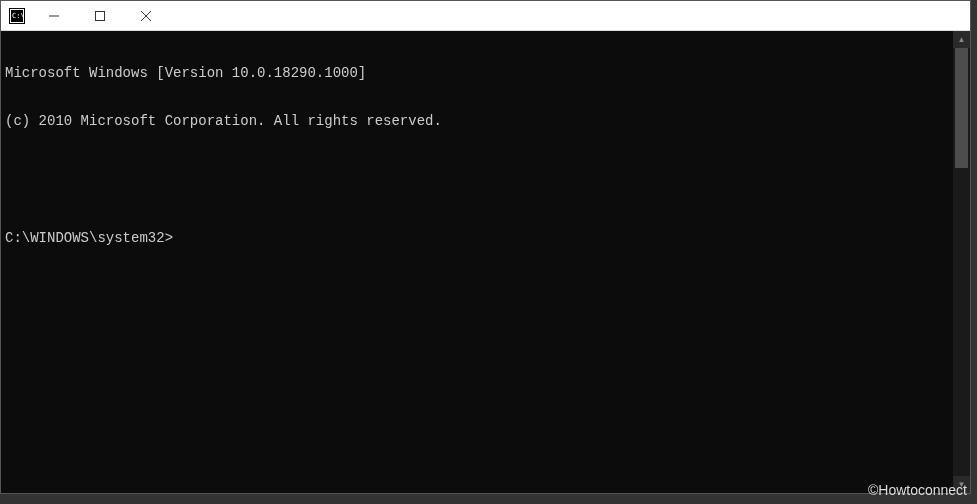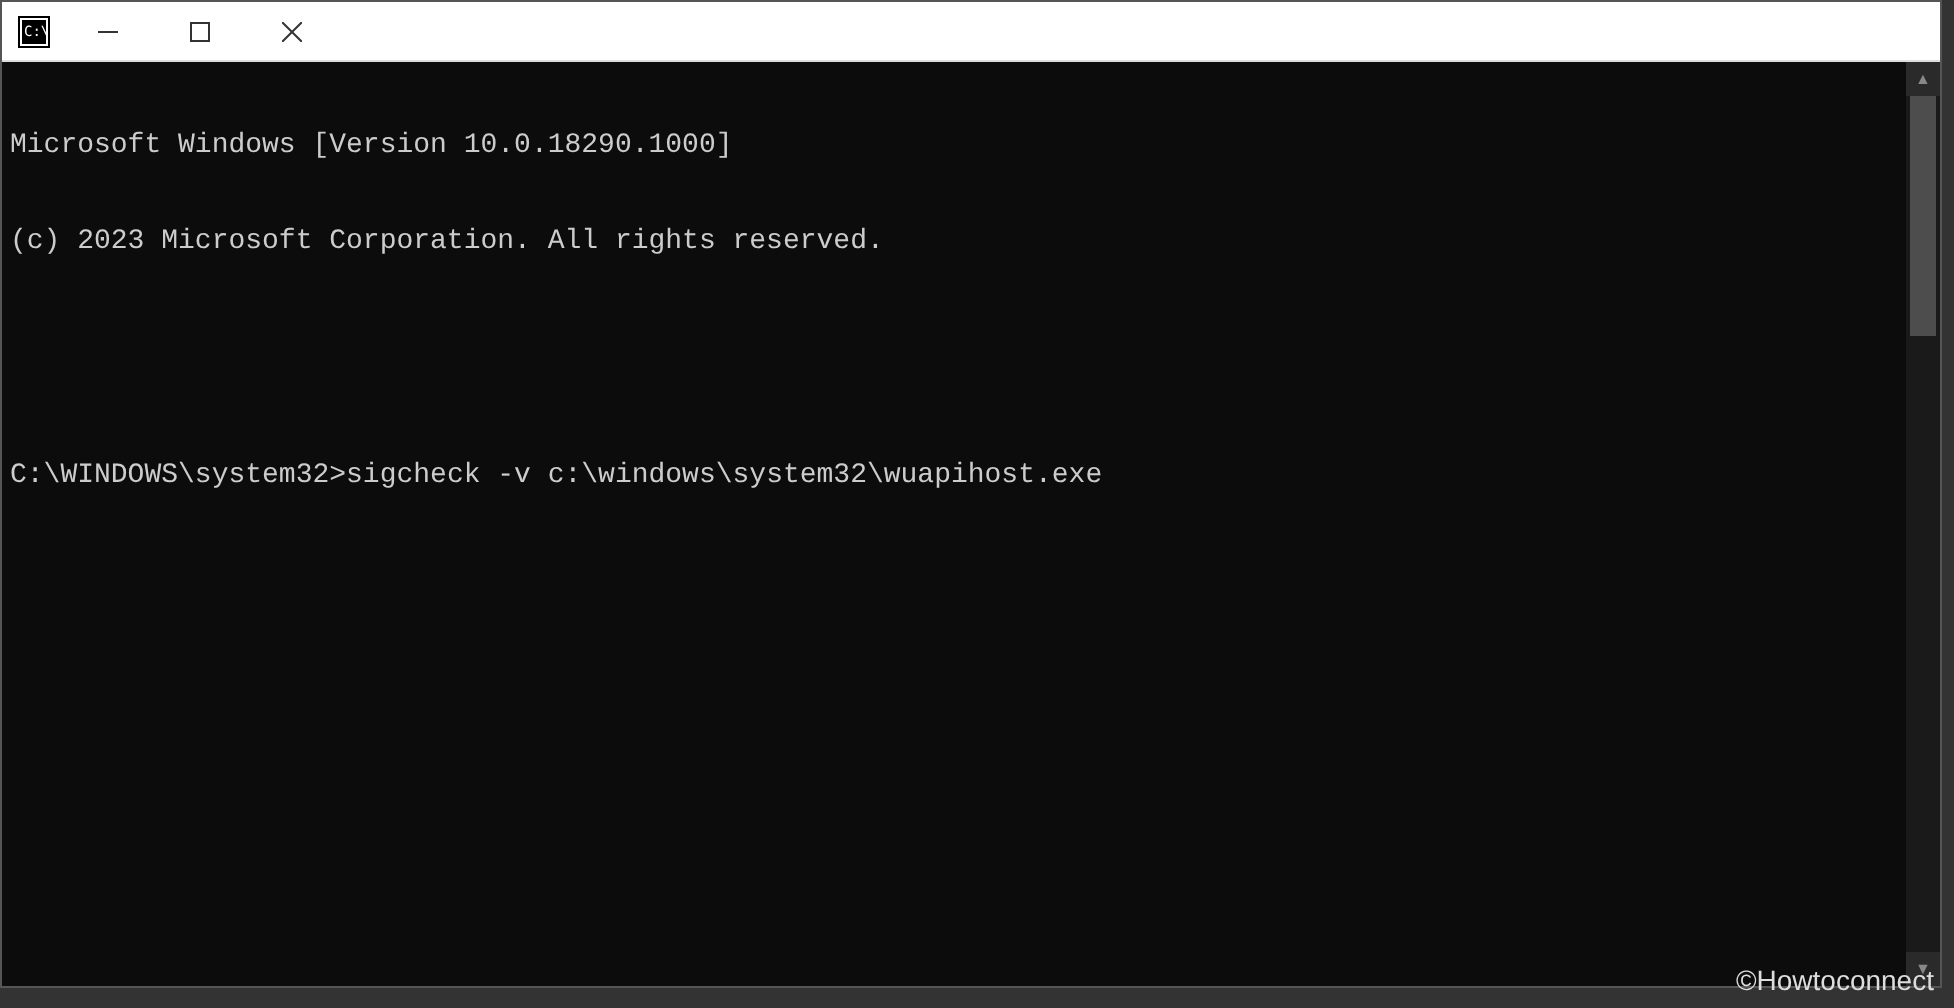--- a/index.html
+++ b/index.html
@@ -157,23 +157,23 @@
         <svg viewBox="0 0 10 10">
             <line x1="0" y1="0" x2="10" y2="10" stroke="currentColor" stroke-width="1"></line>
             <line x1="10" y1="0" x2="0" y2="10" stroke="currentColor" stroke-width="1"></line>
           </svg>
       </div>
     </div>
   </div>
   <div class="console-area">
     <div class="console">
       <span class="console-line">Microsoft Windows [Version 10.0.18290.1000]</span>
-      <span class="console-line">(c) 2023 Microsoft Corporation. All rights reserved.</span>
+      <span class="console-line">(c) 2010 Microsoft Corporation. All rights reserved.</span>
       <span class="console-line"></span>
-      <span class="prompt-line"><span>C:\WINDOWS\system32&gt;</span><span>sigcheck -v c:\windows\system32\wuapihost.exe</span></span>
+      <span class="prompt-line"><span>C:\WINDOWS\system32&gt;</span></span>
     </div>
     <div class="scrollbar">
       <div class="scroll-btn">▲</div>
       <div class="scroll-track">
         <div class="scroll-thumb"></div>
       </div>
       <div class="scroll-btn">▼</div>
     </div>
   </div>
 </div>

